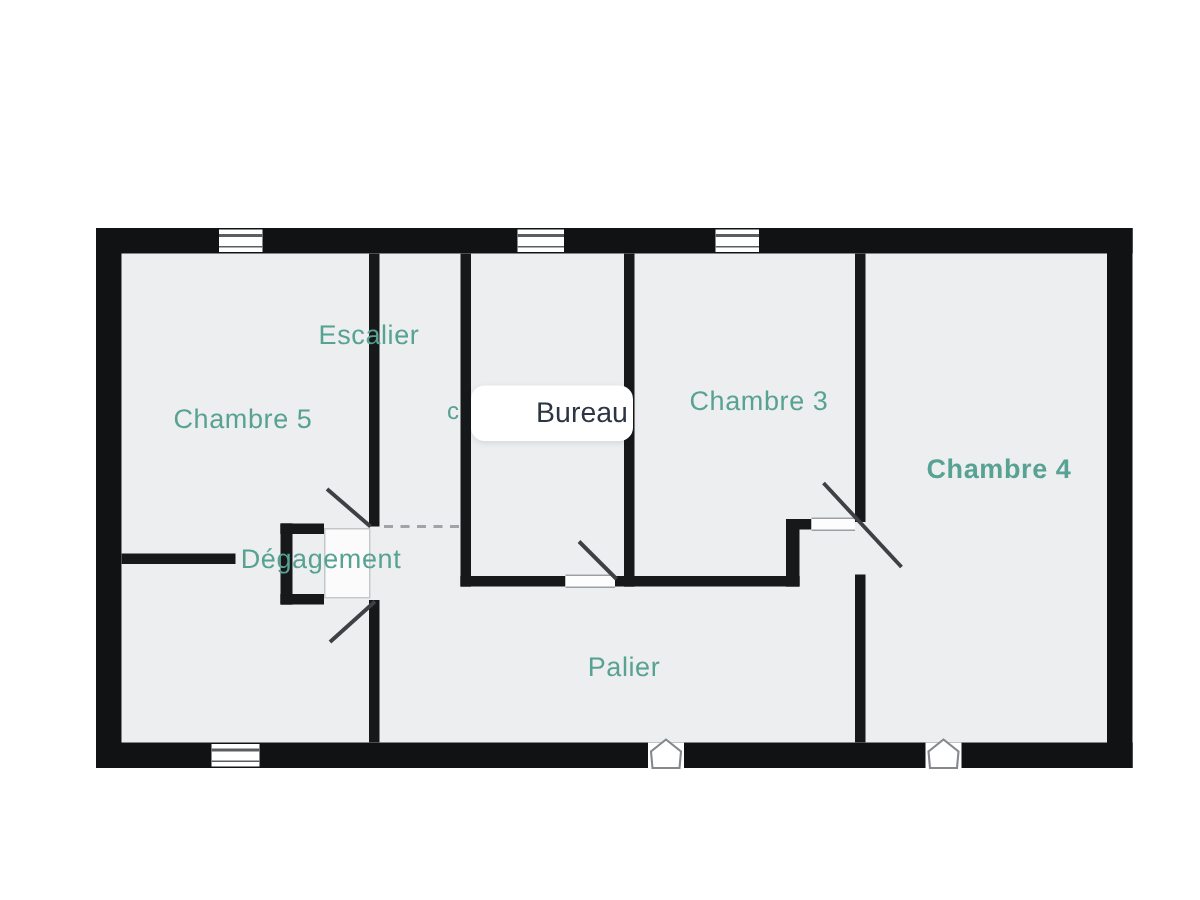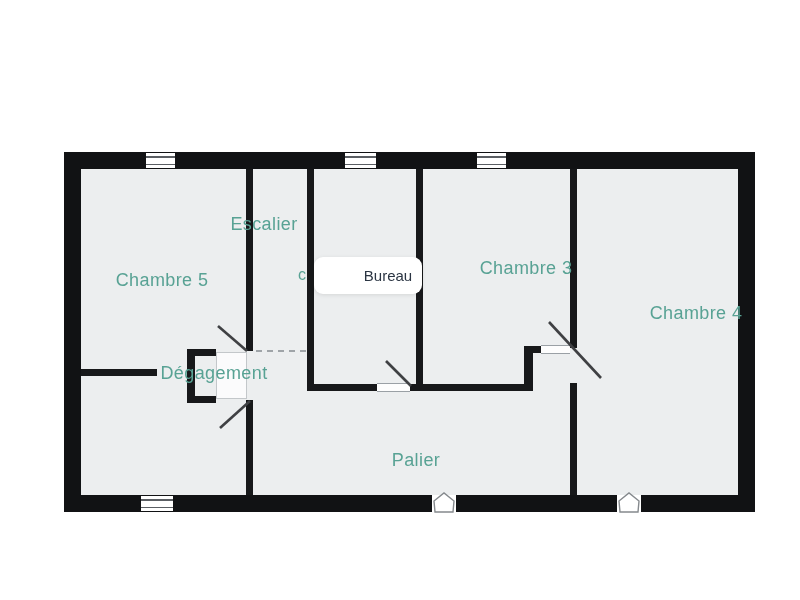--- a/index.html
+++ b/index.html
@@ -14,21 +14,21 @@
   .door-gap{background:#fdfdfd;z-index:4;}
   .hgap{border-top:1.5px solid #9aa0a5;border-bottom:1.5px solid #9aa0a5;box-sizing:border-box;}
   .deg-door{background:#fbfbfc;border:1.5px solid #c3c7ca;box-sizing:border-box;z-index:4;}
   svg.overlay{position:absolute;left:0;top:0;z-index:5;}
   .room-label{position:absolute;transform:translate(-50%,-50%);color:#58a294;font-size:18px;
               letter-spacing:.4px;white-space:nowrap;z-index:6;}
   .fragment{position:absolute;color:#58a294;font-size:16px;z-index:2;}
   .chip{position:absolute;left:314px;top:257px;width:108px;height:37px;background:#ffffff;
         border-radius:9px;box-shadow:0 1px 4px rgba(0,0,0,.10);z-index:6;
         display:flex;align-items:center;justify-content:center;}
-  .chip span{color:#2b3543;font-size:15px;padding-left:40px;}
+  .chip span{color:#2b3543;font-size:19px;padding-left:40px;}
 </style>
 </head>
 <body>
 
 <div class="canvas">
 
   <div class="abs floor" style="left:81px;top:169px;width:657px;height:326px;"></div>
 
   <div class="fragment" style="left:298px;top:266px;">c</div>
 
@@ -81,23 +81,23 @@
     <line x1="247" y1="351" x2="218" y2="326" stroke="#3f4043" stroke-width="2.6"></line>
     <line x1="250" y1="401" x2="220" y2="428" stroke="#3f4043" stroke-width="2.6"></line>
     <line x1="386" y1="361" x2="411" y2="386" stroke="#3f4043" stroke-width="2.6"></line>
     <line x1="549" y1="322" x2="601" y2="378" stroke="#3f4043" stroke-width="2.6"></line>
     <line x1="256" y1="351" x2="306" y2="351" stroke="#9fa4a8" stroke-width="2" stroke-dasharray="6 5"></line>
     <polygon points="435,512 434,501 444,493 454,501 453,512" fill="#ffffff" stroke="#85898d" stroke-width="1.4"></polygon>
     <polygon points="620,512 619,501 629,493 639,501 638,512" fill="#ffffff" stroke="#85898d" stroke-width="1.4"></polygon>
   </svg>
 
   <div class="room-label" style="left:162px;top:280px;">Chambre 5</div>
-  <div class="room-label" style="left:264px;top:224px;text-align:center;">Escalier</div>
-  <div class="room-label" style="left:526px;top:268px;">Chambre 3</div>
-  <div class="room-label" style="left:696px;top:313px;">Chambre 4</div>
+  <div class="room-label" style="left:246px;top:224px;text-align:center;">Escalier</div>
+  <div class="room-label" style="left:506px;top:268px;">Chambre 3</div>
+  <div class="room-label" style="left:666px;top:313px;font-weight:bold;">Chambre 4</div>
   <div class="room-label" style="left:214px;top:373px;">Dégagement</div>
-  <div class="room-label" style="left:416px;top:460px;">Palier</div>
+  <div class="room-label" style="left:416px;top:445px;">Palier</div>
 
   <div class="chip">
     <span>Bureau</span>
   </div>
 
 </div>
 
 </body></html>

